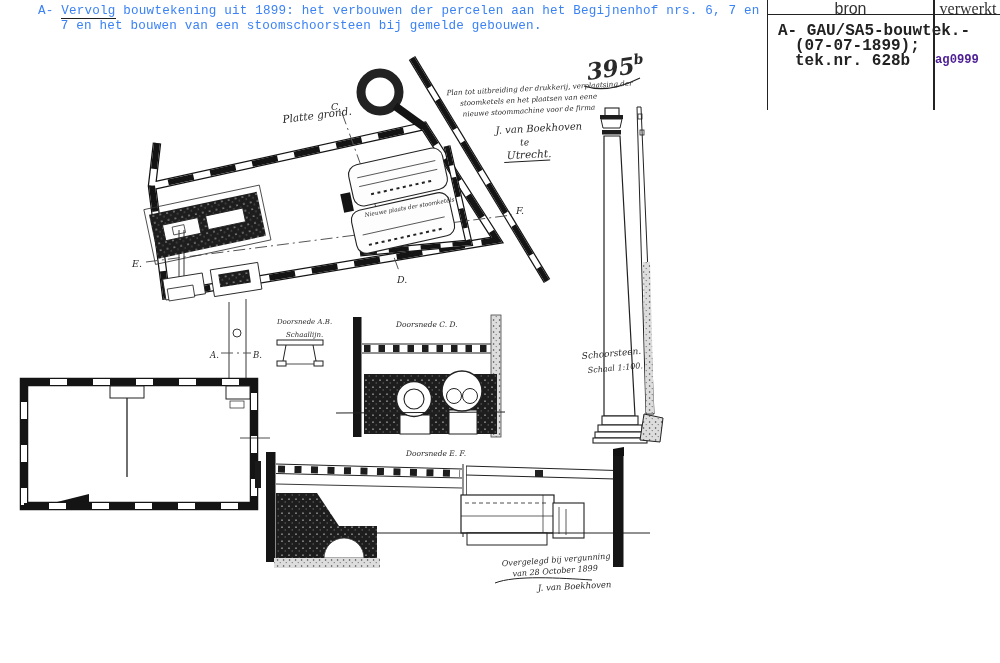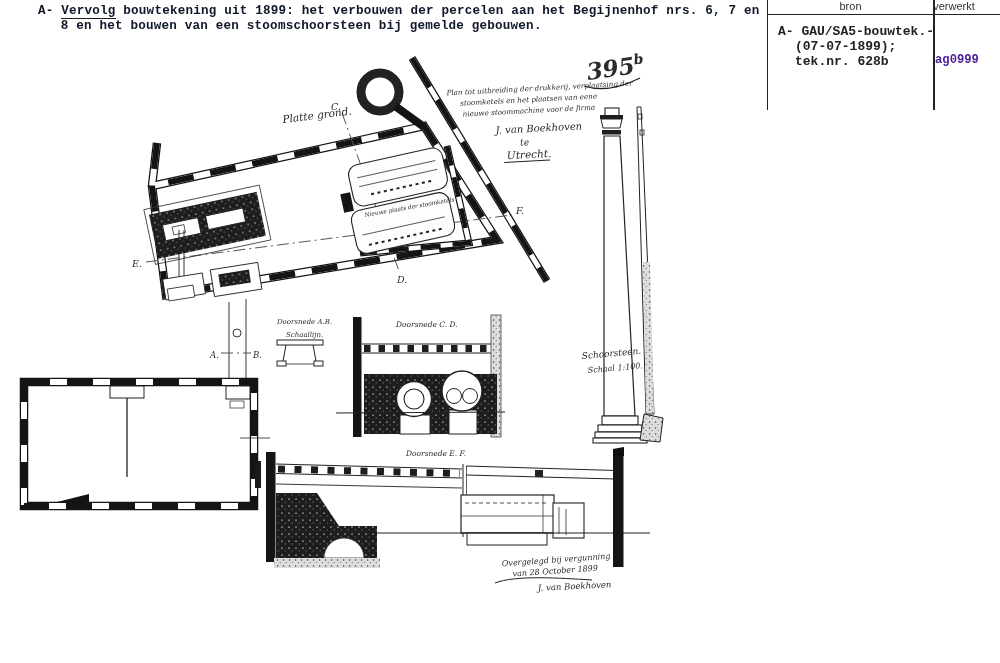--- a/index.html
+++ b/index.html
@@ -1,32 +1,32 @@
 <!DOCTYPE html>
 <html><head>
 <meta charset="utf-8">
 <style>
   html,body{margin:0;padding:0;background:#888;}
   .page{position:relative;width:1000px;height:663px;background:#fff;overflow:hidden;
         font-family:"Liberation Sans",sans-serif;color:#1c1c1c;}
   
   .heading{position:absolute;left:38px;top:4px;
-           font-family:"Liberation Mono",monospace;font-weight:bold;
-           font-size:12.6px;line-height:15px;color:#0f172a;letter-spacing:.2px;white-space:nowrap;}
+           font-family:"Liberation Mono",monospace;font-weight:normal;
+           font-size:12.6px;line-height:15px;color:#3b82f6;letter-spacing:.2px;white-space:nowrap;}
   .heading .uline{border-bottom:1.4px solid #1f1f1f;}
   .heading .l2{padding-left:3ch;}
   
   .tbl{position:absolute;left:767px;top:0;width:233px;height:110px;border-left:1.6px solid #222;}
   .tbl .divider{position:absolute;left:165px;top:0;width:1.6px;height:110px;background:#222;}
   .tbl .hdr{position:absolute;left:0;top:0;width:100%;height:14px;border-bottom:1.6px solid #222;
-            font-size:11px;color:#333;}
+            font-size:16px;color:#333;}
   .tbl .h-bron{position:absolute;left:0;width:165px;text-align:center;top:0;}
-  .tbl .h-verw{position:absolute;left:153px;width:66px;text-align:center;top:0;}
+  .tbl .h-verw{position:absolute;left:167px;width:66px;text-align:center;top:0;font-family:Liberation Serif, serif;}
   .tbl .cell{position:absolute;left:10px;top:24px;
-             font-family:"Liberation Mono",monospace;font-weight:bold;font-size:13px;
+             font-family:"Liberation Mono",monospace;font-weight:bold;font-size:16px;
              line-height:15px;color:#222;white-space:nowrap;}
   .tbl .cell .ind{padding-left:17px;}
   .tbl .verw-val{position:absolute;left:167px;top:53px;
                  font-family:"Liberation Mono",monospace;font-weight:bold;font-size:12.2px;color:#4c1d95;}
   svg{position:absolute;left:0;top:0;}
   
   .w1{stroke:#141414;stroke-width:8.5;fill:none;}
   .w2{stroke:#fff;stroke-width:6;fill:none;}
   .w3{stroke:#141414;stroke-width:6;fill:none;stroke-dasharray:26 17;}
   .s1{stroke:#141414;stroke-width:7.5;fill:none;}
@@ -39,21 +39,21 @@
   .ln{stroke:#222;fill:none;}
   .hw{font-family:"DejaVu Serif",serif;font-style:italic;fill:#2a2a2a;}
 </style>
 </head>
 <body>
 
 <div class="page">
 
   <div class="heading">
     <div><span>A-</span>&nbsp;<span class="uline">Vervolg</span><span> bouwtekening uit 1899: het verbouwen der percelen aan het Begijnenhof nrs. 6, 7 en</span></div>
-    <div class="l2">8 en het bouwen van een stoomschoorsteen bij gemelde gebouwen.</div>
+    <div class="l2">7 en het bouwen van een stoomschoorsteen bij gemelde gebouwen.</div>
   </div>
 
   <div class="tbl">
     <div class="divider"></div>
     <div class="hdr">
       <span class="h-bron">bron</span>
       <span class="h-verw">verwerkt</span>
     </div>
     <div class="cell">
       <div>A- GAU/SA5-bouwtek.-</div>

